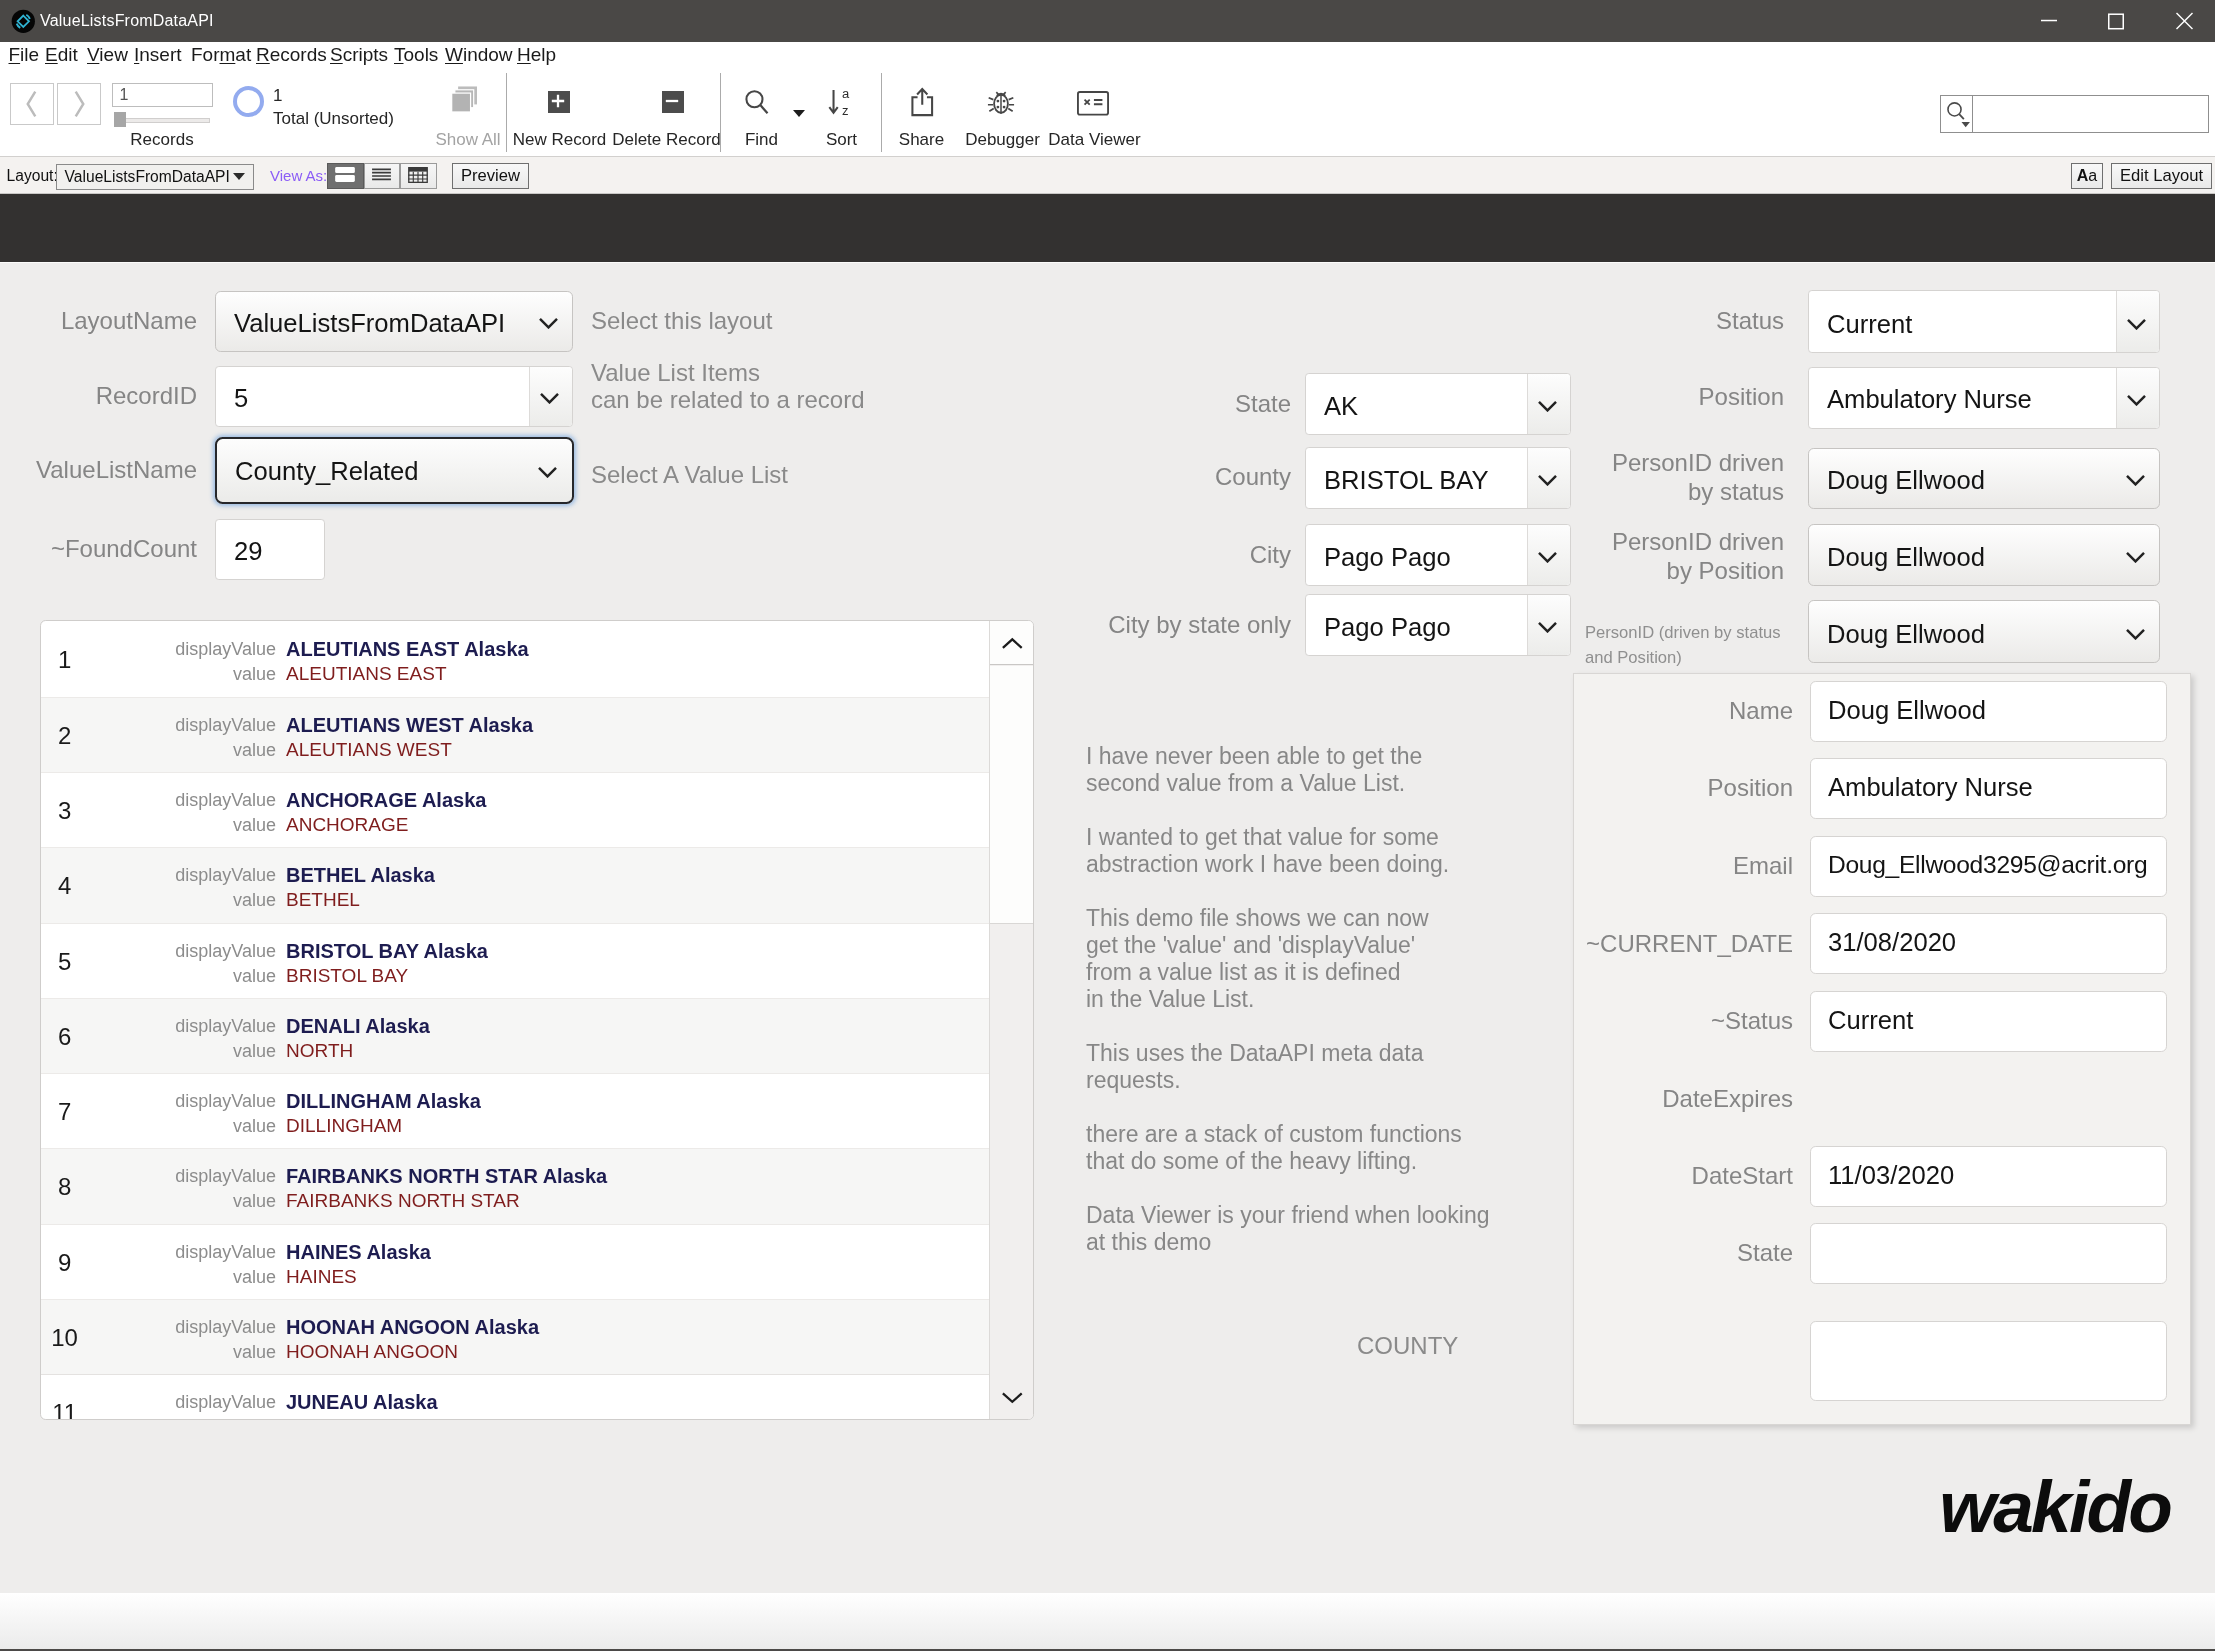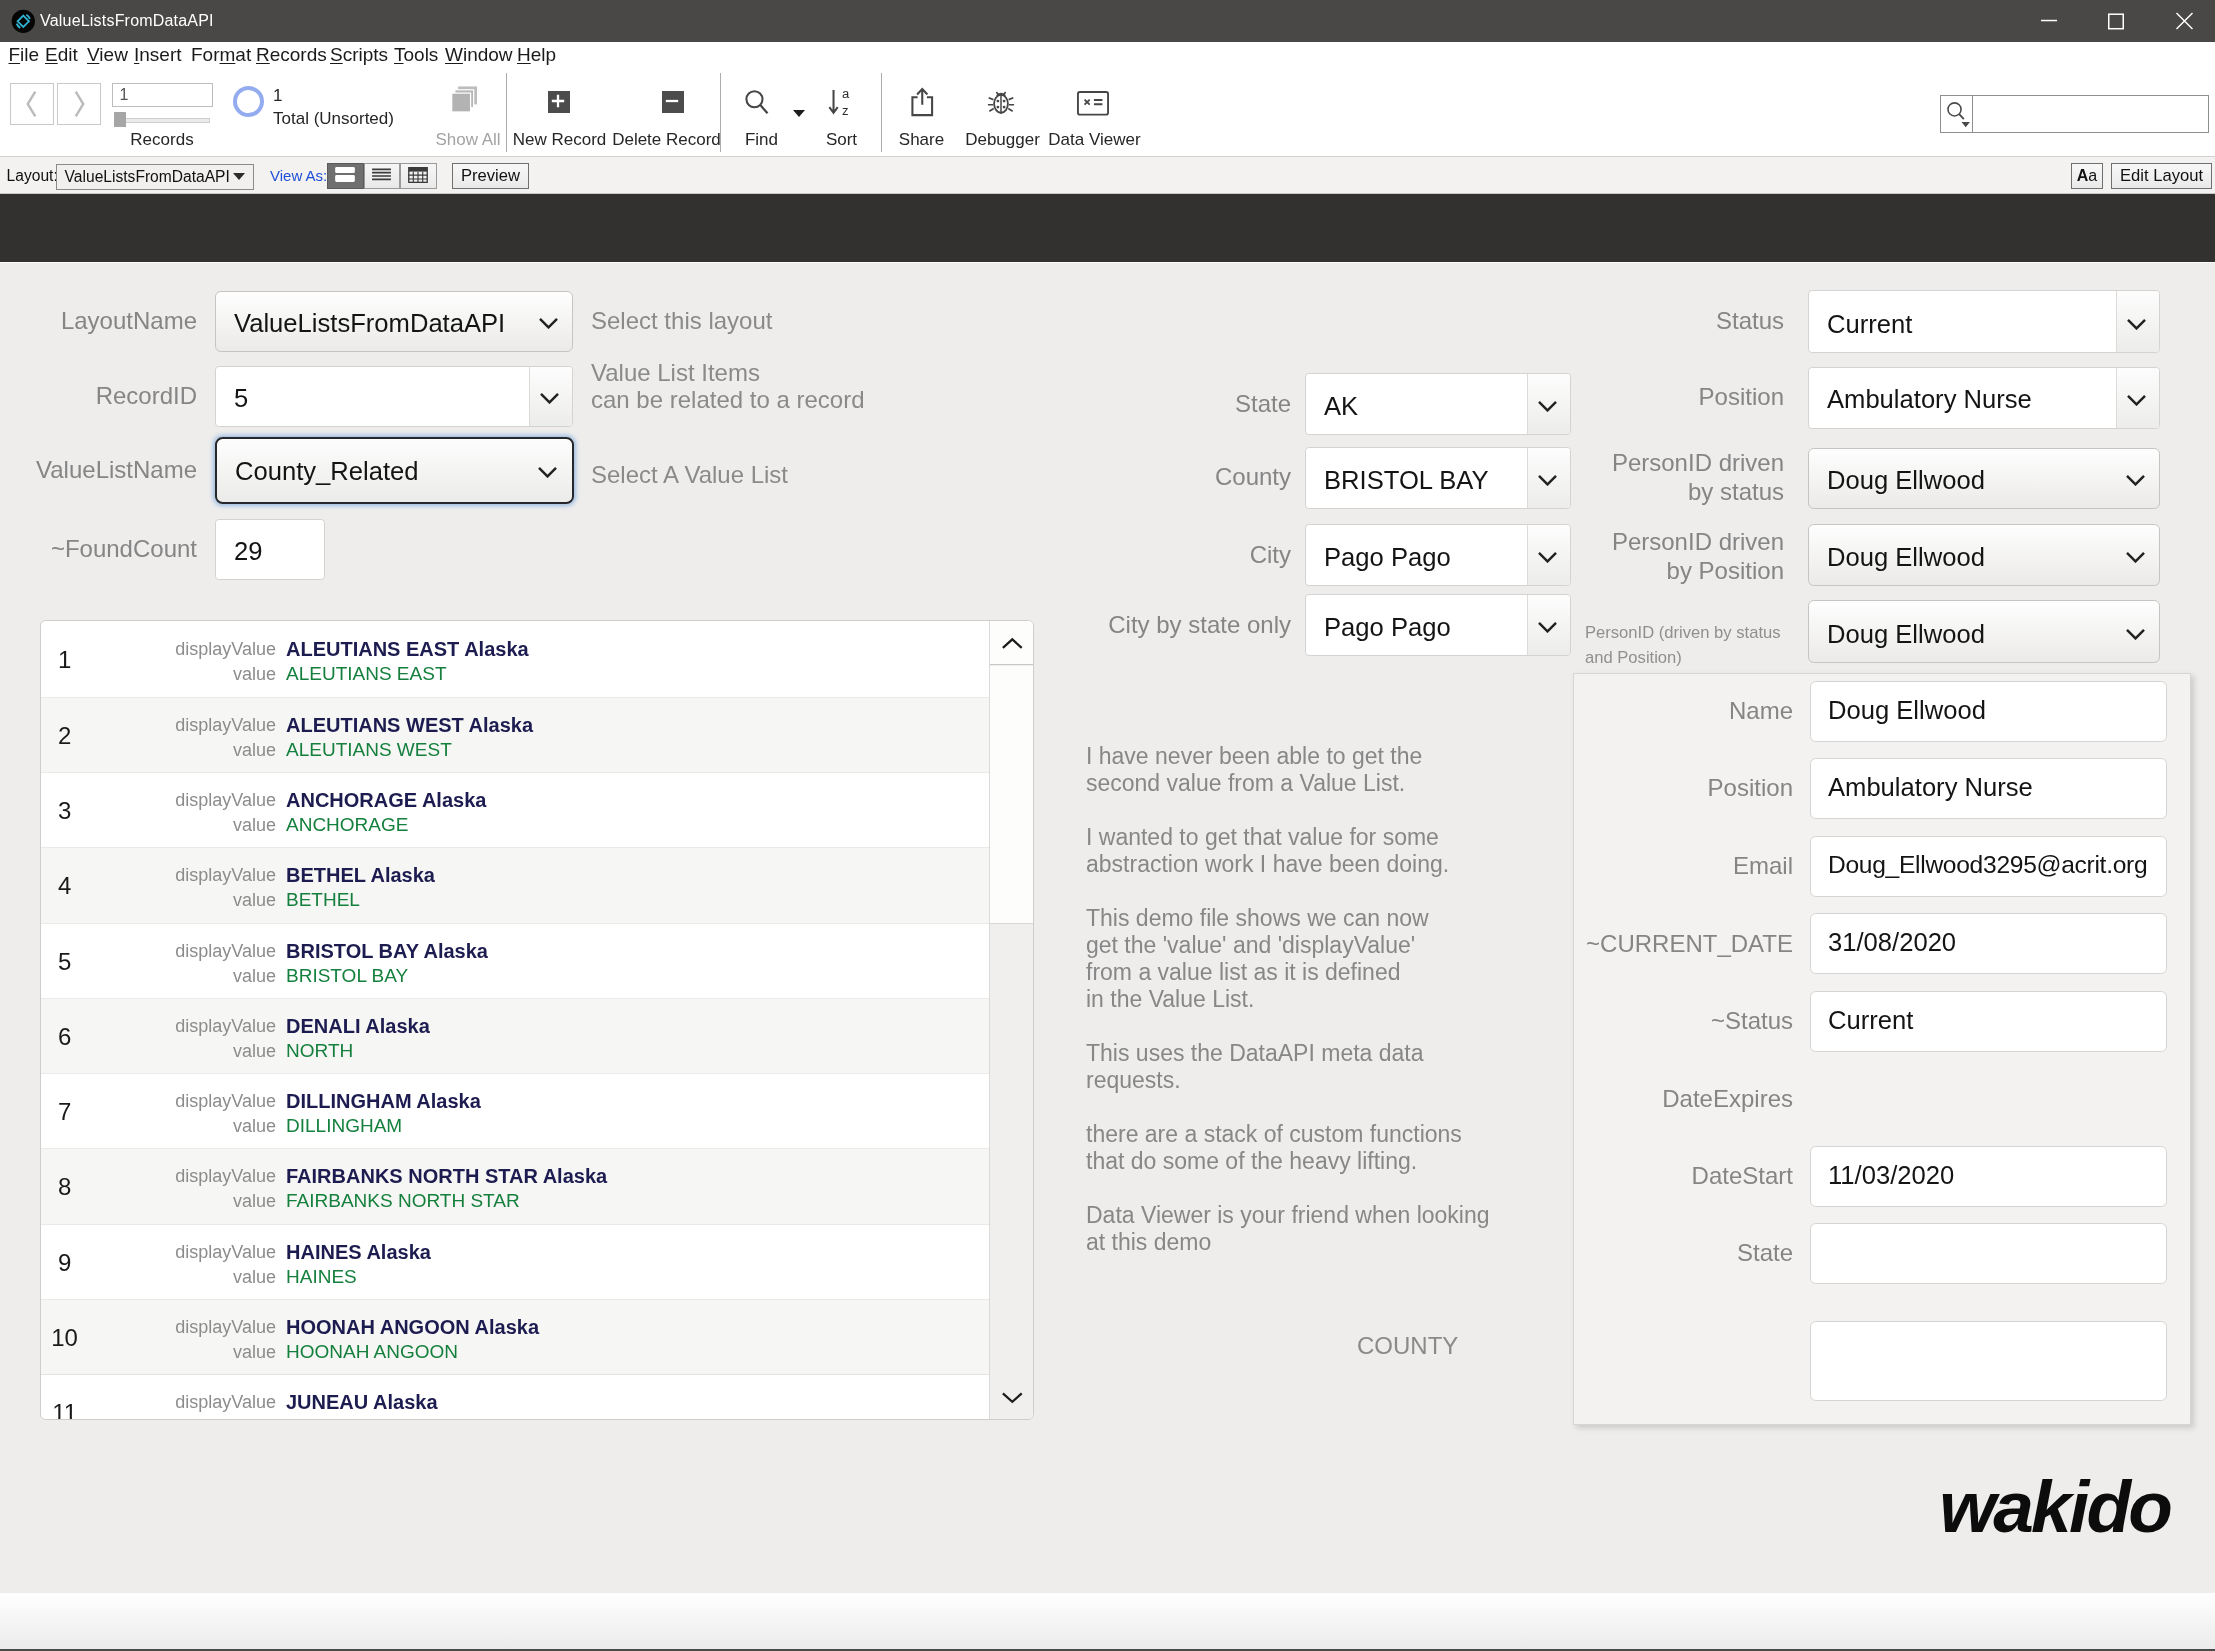--- a/index.html
+++ b/index.html
@@ -42,21 +42,21 @@
 .chevseg { position:absolute; right:0; top:0; height:100%; width:43px; border-left:0.9px solid #dddbd9; background:linear-gradient(#fdfdfd,#ececea); border-radius:0 3.8px 3.8px 0; }
 .chev { position:absolute; }
 
 
 #portal { position:absolute; left:40px; top:357px; width:994px; height:800px; background:#ffffff; border:0.9px solid #cfcdcb; border-radius:5.7px; overflow:hidden; }
 .prow { position:absolute; left:0; width:948px; height:76px; border-top:0.9px solid #eceae8; }
 .prow.alt { background:#f6f6f5; }
 .pnum { position:absolute; left:7.6px; top:24px; width:32px; font-size:24px; color:#1a1a1a; text-align:center; }
 .plab { position:absolute; left:0; width:235px; text-align:right; font-size:18px; line-height:24.6px; color:#8c8c8c; }
 .pv1 { position:absolute; left:245px; font-size:20px; line-height:24.6px; font-weight:bold; color:#1d1c50; white-space:nowrap; }
-.pv2 { position:absolute; left:245px; font-size:19px; line-height:24.6px; color:#15803d; white-space:nowrap; }
+.pv2 { position:absolute; left:245px; font-size:19px; line-height:24.6px; color:#7f1d1d; white-space:nowrap; }
 
 
 #panel { position:absolute; left:1573px; top:410px; width:618px; height:752px; background:#f3f2f0; border:0.9px solid #d8d6d4; box-shadow:2.8px 2.8px 5.7px rgba(0,0,0,0.15); }
 .pbox { position:absolute; left:236px; width:357px; height:61px; background:#fff; border:0.9px solid #d6d4d2; border-radius:5.7px; }
 .pbox .fval { left:17px; top:14px; }
 .pplabel { position:absolute; font-size:24px; color:#858585; text-align:right; right:397px; width:379px; white-space:nowrap; }
 
 #wakido { position:absolute; top:1465px; right:45px; font-size:73px; font-weight:bold; font-style:italic; letter-spacing:-2.8px; color:#0c0c0c; }
 
 #footer { position:absolute; left:0; top:1593px; width:2215px; height:56px; background:linear-gradient(#ffffff,#ebebeb); }
@@ -192,21 +192,21 @@
     </div>
   </div>
 </div>
 
 <div id="layoutbar">
   <div class="abs" style="left:6.6px;top:0;line-height:37px;font-size:15.6px;color:#111">Layout:</div>
   <div class="abs" style="left:56px;top:6.6px;width:198px;height:26.5px;border:1.9px solid #8a8a8a;background:#f1f0ee">
     <div class="abs" style="left:7.6px;top:0;line-height:23px;font-size:15.6px;color:#111">ValueListsFromDataAPI</div>
     <div class="abs" style="right:8.5px;top:8.5px;width:0;height:0;border-left:6.2px solid transparent;border-right:6.2px solid transparent;border-top:7.6px solid #2b2b2b"></div>
   </div>
-  <div class="abs" style="left:270px;top:0;line-height:37px;font-size:15px;color:#1d4ed8">View As:</div>
+  <div class="abs" style="left:270px;top:0;line-height:37px;font-size:15px;color:#8b5cf6">View As:</div>
   <div class="abs" style="left:327px;top:5.7px;width:37px;height:26.5px;background:#6f6f6f;border:1.9px solid #5a5a5a">
     <svg class="abs" style="left:6.6px;top:3.8px" width="20" height="15" viewBox="0 0 21 16">
       <rect x="0" y="0" width="21" height="6.5" rx="1.5" fill="#fff"></rect>
       <rect x="0" y="8.5" width="21" height="7.5" rx="1.5" fill="#fff"></rect>
     </svg>
   </div>
   <div class="abs" style="left:364px;top:5.7px;width:36px;height:26.5px;background:linear-gradient(#f6f6f6,#e9e9e9);border:1.9px solid #9a9a9a">
     <svg class="abs" style="left:6.6px;top:4.7px" width="19" height="13.2" viewBox="0 0 20 14">
       <path d="M0 1.5 H20 M0 5 H20 M0 8.5 H20 M0 12 H20" stroke="#3a3a3a" stroke-width="1.8"></path>
     </svg>

